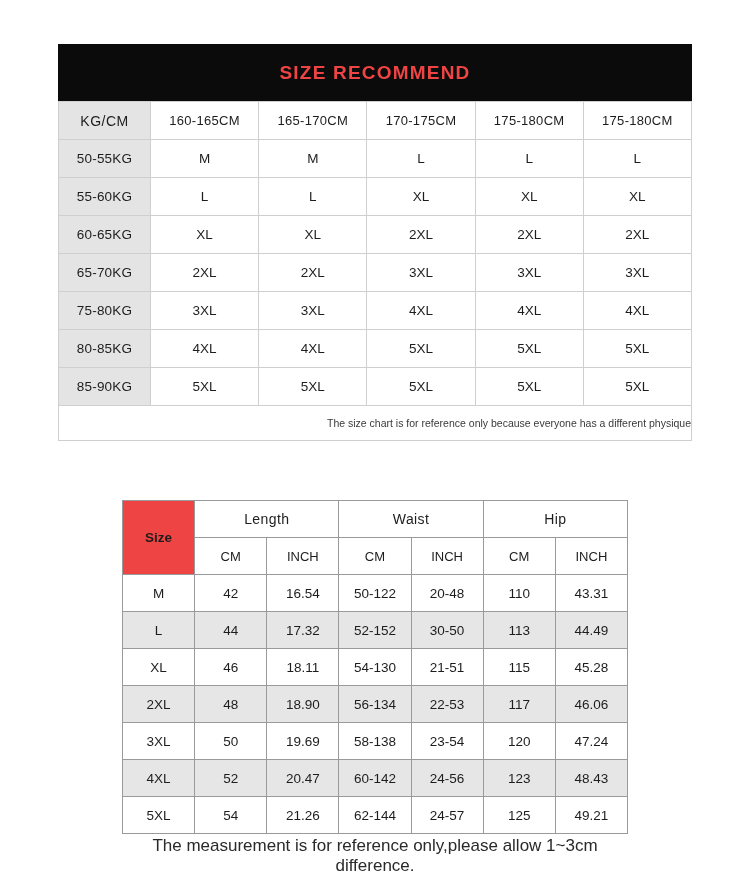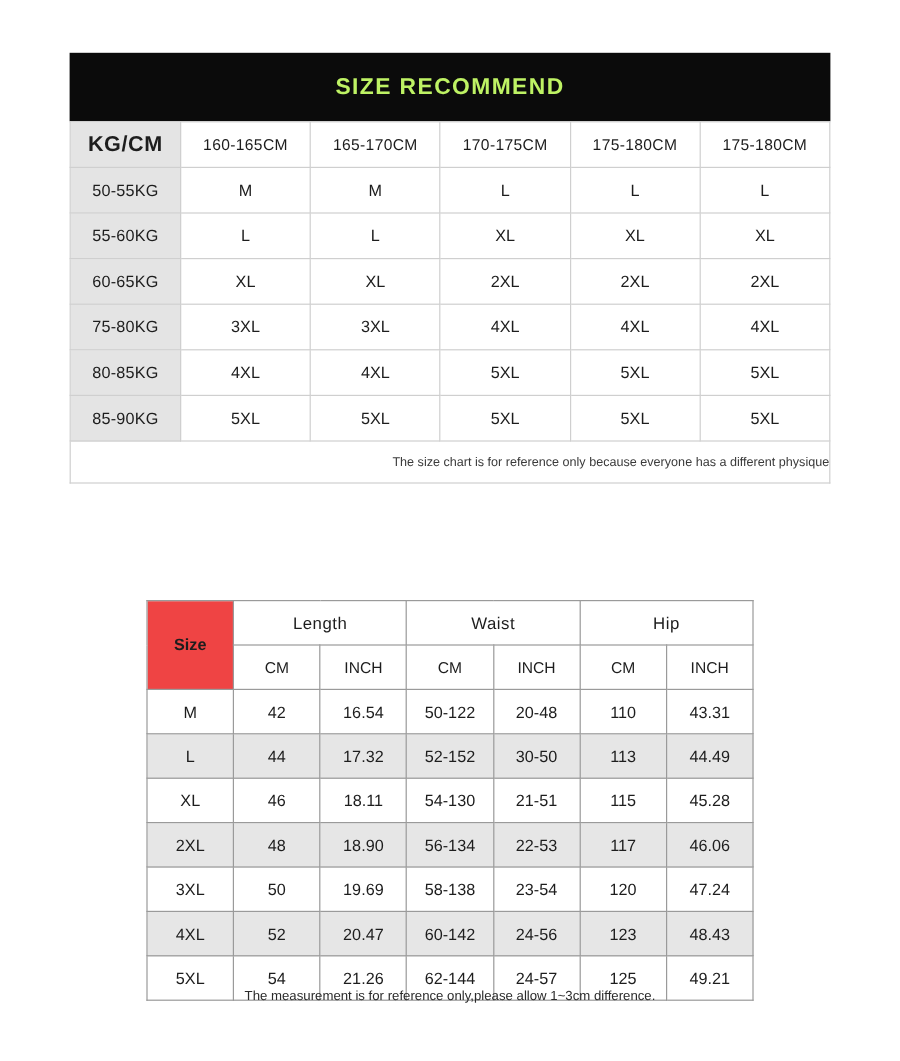--- a/index.html
+++ b/index.html
@@ -24,21 +24,21 @@
   
   .recommend-wrap {
     position: absolute;
     left: 58px;
     top: 44px;
     width: 634px;
   }
 
   .recommend-title {
     background: #0b0b0b;
-    color: #bef264;
+    color: #ef4444;
     text-align: center;
     font-size: 19px;
     font-weight: bold;
     letter-spacing: 1.2px;
     height: 57px;
     line-height: 57px;
   }
 
   table.rec {
     border-collapse: collapse;
@@ -49,22 +49,22 @@
     border: 1px solid #cfcfcf;
     height: 37px;
     text-align: center;
     font-size: 13.5px;
     font-weight: normal;
     color: #1d1d1d;
     padding: 0;
   }
   table.rec th.corner {
     background: #e4e4e4;
-    font-weight: bold;
-    font-size: 18px;
+    font-weight: normal;
+    font-size: 14px;
     letter-spacing: .5px;
     text-align: center;
   }
   table.rec td.rowhead {
     background: #e4e4e4;
     font-size: 13.5px;
     letter-spacing: .2px;
   }
   table.rec th.colhead {
     font-size: 13px;
@@ -124,24 +124,24 @@
   table.meas tr.shaded th {
     background: #e6e6e6;
   }
   table.meas col.c0 { width: 72px; }
   table.meas col.c1, table.meas col.c3, table.meas col.c5 { width: 72px; }
   table.meas col.c2, table.meas col.c4, table.meas col.c6 { width: 72px; }
 
   .meas-note {
     position: absolute;
     left: 0;
-    top: 324px;
+    top: 336px;
     width: 506px;
     text-align: center;
-    font-size: 11px;
+    font-size: 17px;
     color: #2a2a2a;
   }
 </style>
 </head>
 <body>
 
 <div class="page">
 
   <div class="recommend-wrap">
     <div class="recommend-title">SIZE RECOMMEND</div>
@@ -182,20 +182,28 @@
           <td>XL</td>
           <td>XL</td>
         </tr>
         <tr>
           <td class="rowhead">60-65KG</td>
           <td>XL</td>
           <td>XL</td>
           <td>2XL</td>
           <td>2XL</td>
           <td>2XL</td>
+        </tr>
+        <tr>
+          <td class="rowhead">65-70KG</td>
+          <td>2XL</td>
+          <td>2XL</td>
+          <td>3XL</td>
+          <td>3XL</td>
+          <td>3XL</td>
         </tr>
         <tr>
           <td class="rowhead">75-80KG</td>
           <td>3XL</td>
           <td>3XL</td>
           <td>4XL</td>
           <td>4XL</td>
           <td>4XL</td>
         </tr>
         <tr>

